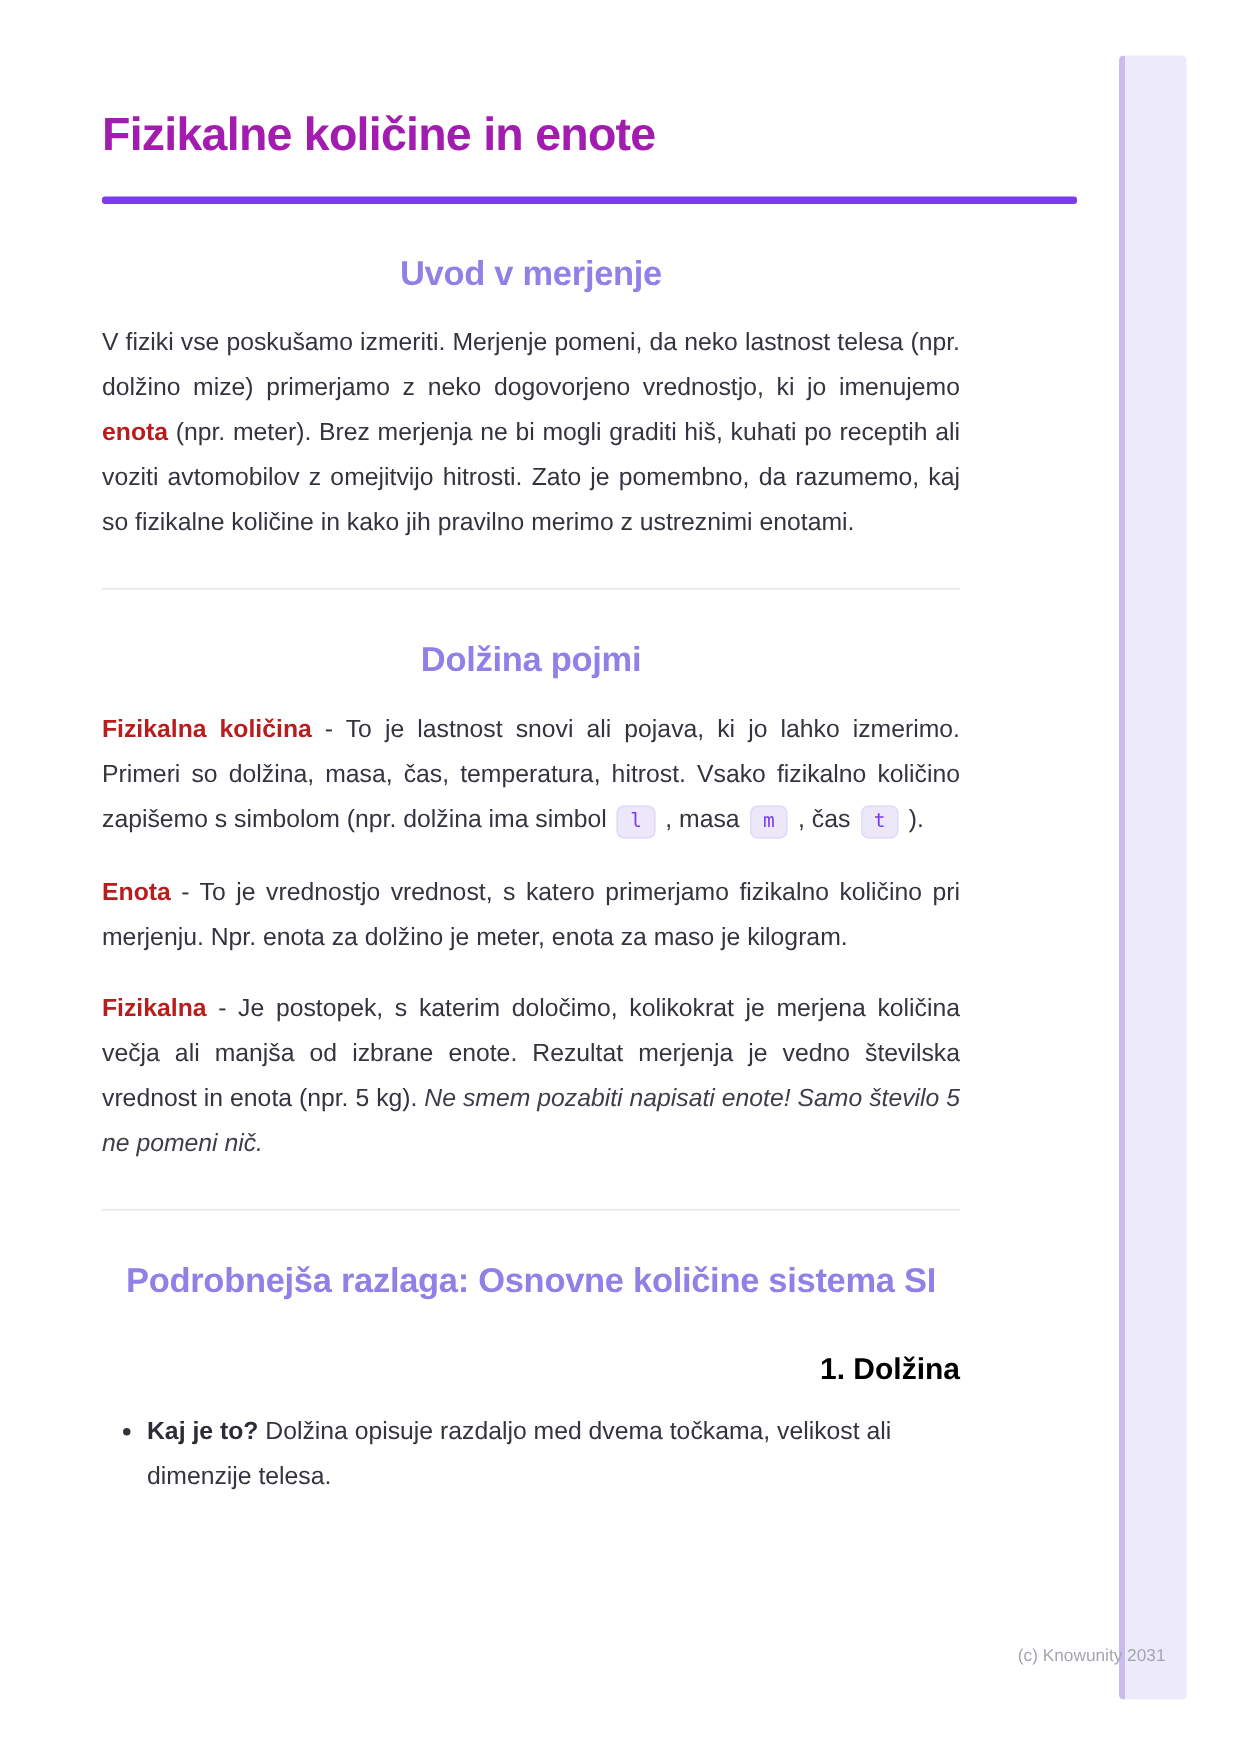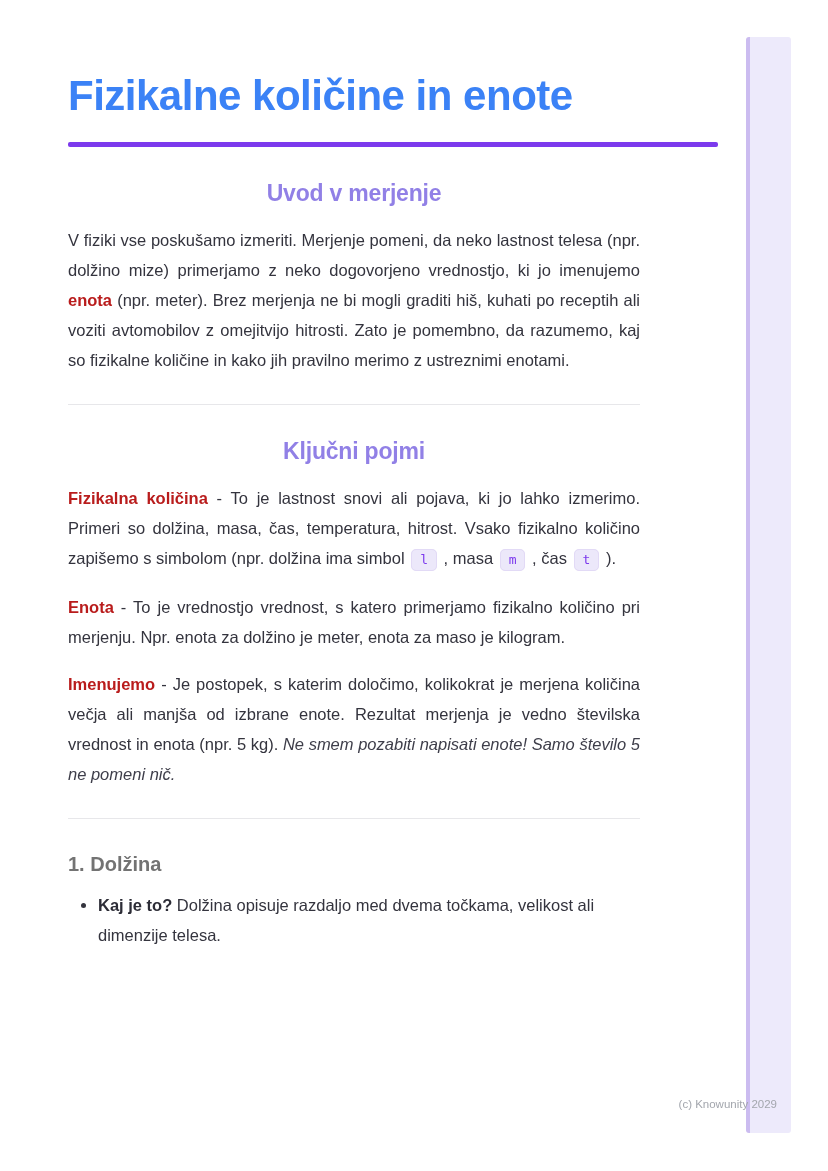--- a/index.html
+++ b/index.html
@@ -29,24 +29,24 @@
   .content {
     position: absolute;
     left: 68px;
     top: 0;
     width: 572px;
     z-index: 2;
   }
 
   h1.doc-title {
     margin: 74px 0 10px 0;
-    font-size: 42px;
+    font-size: 31px;
     line-height: 1.05;
     font-weight: 700;
-    color: #3b82f6;
+    color: #a21caf;
     letter-spacing: -0.5px;
     white-space: nowrap;
   }
 
   .title-rule {
     width: 650px;
     height: 5px;
     background: #7c3aed;
     border-radius: 2px;
     margin-top: 24px;
@@ -61,22 +61,23 @@
     letter-spacing: -0.2px;
     white-space: nowrap;
     text-align: center;
   }
 
   h3.sub-heading {
     margin: 33px 0 0 0;
     font-size: 20px;
     line-height: 1.25;
     font-weight: 700;
-    color: #737373;
+    color: #000000;
     white-space: nowrap;
+    text-align: right;
   }
 
   p.body-p {
     margin: 17px 0 0 0;
     font-size: 16.5px;
     line-height: 30px;
     text-align: justify;
     color: #34343e;
   }
   p.body-p strong { font-weight: 700; color: #b91c1c; }
@@ -132,37 +133,38 @@
   <div class="title-rule"></div>
 
   <section>
     <h2 class="sec-heading">Uvod v merjenje</h2>
     <p class="body-p"><span>V fiziki vse poskušamo izmeriti. Merjenje pomeni, da neko lastnost telesa (npr. dolžino mize) primerjamo z neko dogovorjeno vrednostjo, ki jo imenujemo </span><strong>enota</strong><span> (npr. meter). Brez merjenja ne bi mogli graditi hiš, kuhati po receptih ali voziti avtomobilov z omejitvijo hitrosti. Zato je pomembno, da razumemo, kaj so fizikalne količine in kako jih pravilno merimo z ustreznimi enotami.</span></p>
   </section>
 
   <hr class="divider">
 
   <section>
-    <h2 class="sec-heading">Ključni pojmi</h2>
+    <h2 class="sec-heading">Dolžina pojmi</h2>
 
     <p class="body-p"><strong>Fizikalna količina</strong><span> - To je lastnost snovi ali pojava, ki jo lahko izmerimo. Primeri so dolžina, masa, čas, temperatura, hitrost. Vsako fizikalno količino zapišemo s simbolom (npr. dolžina ima simbol </span><code class="inline-code">l</code><span> , masa </span><code class="inline-code">m</code><span> , čas </span><code class="inline-code">t</code><span> ).</span></p>
 
     <p class="body-p"><strong>Enota</strong><span> - To je vrednostjo vrednost, s katero primerjamo fizikalno količino pri merjenju. Npr. enota za dolžino je meter, enota za maso je kilogram.</span></p>
 
-    <p class="body-p"><strong>Imenujemo</strong><span> - Je postopek, s katerim določimo, kolikokrat je merjena količina večja ali manjša od izbrane enote. Rezultat merjenja je vedno številska vrednost in enota (npr. 5 kg). </span><em>Ne smem pozabiti napisati enote! Samo število 5 ne pomeni nič.</em></p>
+    <p class="body-p"><strong>Fizikalna</strong><span> - Je postopek, s katerim določimo, kolikokrat je merjena količina večja ali manjša od izbrane enote. Rezultat merjenja je vedno številska vrednost in enota (npr. 5 kg). </span><em>Ne smem pozabiti napisati enote! Samo število 5 ne pomeni nič.</em></p>
 
   </section>
 
   <hr class="divider">
 
   <section>
+    <h2 class="sec-heading">Podrobnejša razlaga: Osnovne količine sistema SI</h2>
 
 
     <h3 class="sub-heading">1. Dolžina</h3>
 
     <ul class="bullet-list">
       <li><strong>Kaj je to?</strong><span> Dolžina opisuje razdaljo med dvema točkama, velikost ali dimenzije telesa.</span></li>
     </ul>
   </section>
 
 </main>
 
-<div class="page-footer">(c) Knowunity 2029</div>
+<div class="page-footer">(c) Knowunity 2031</div>
 
 </body></html>

